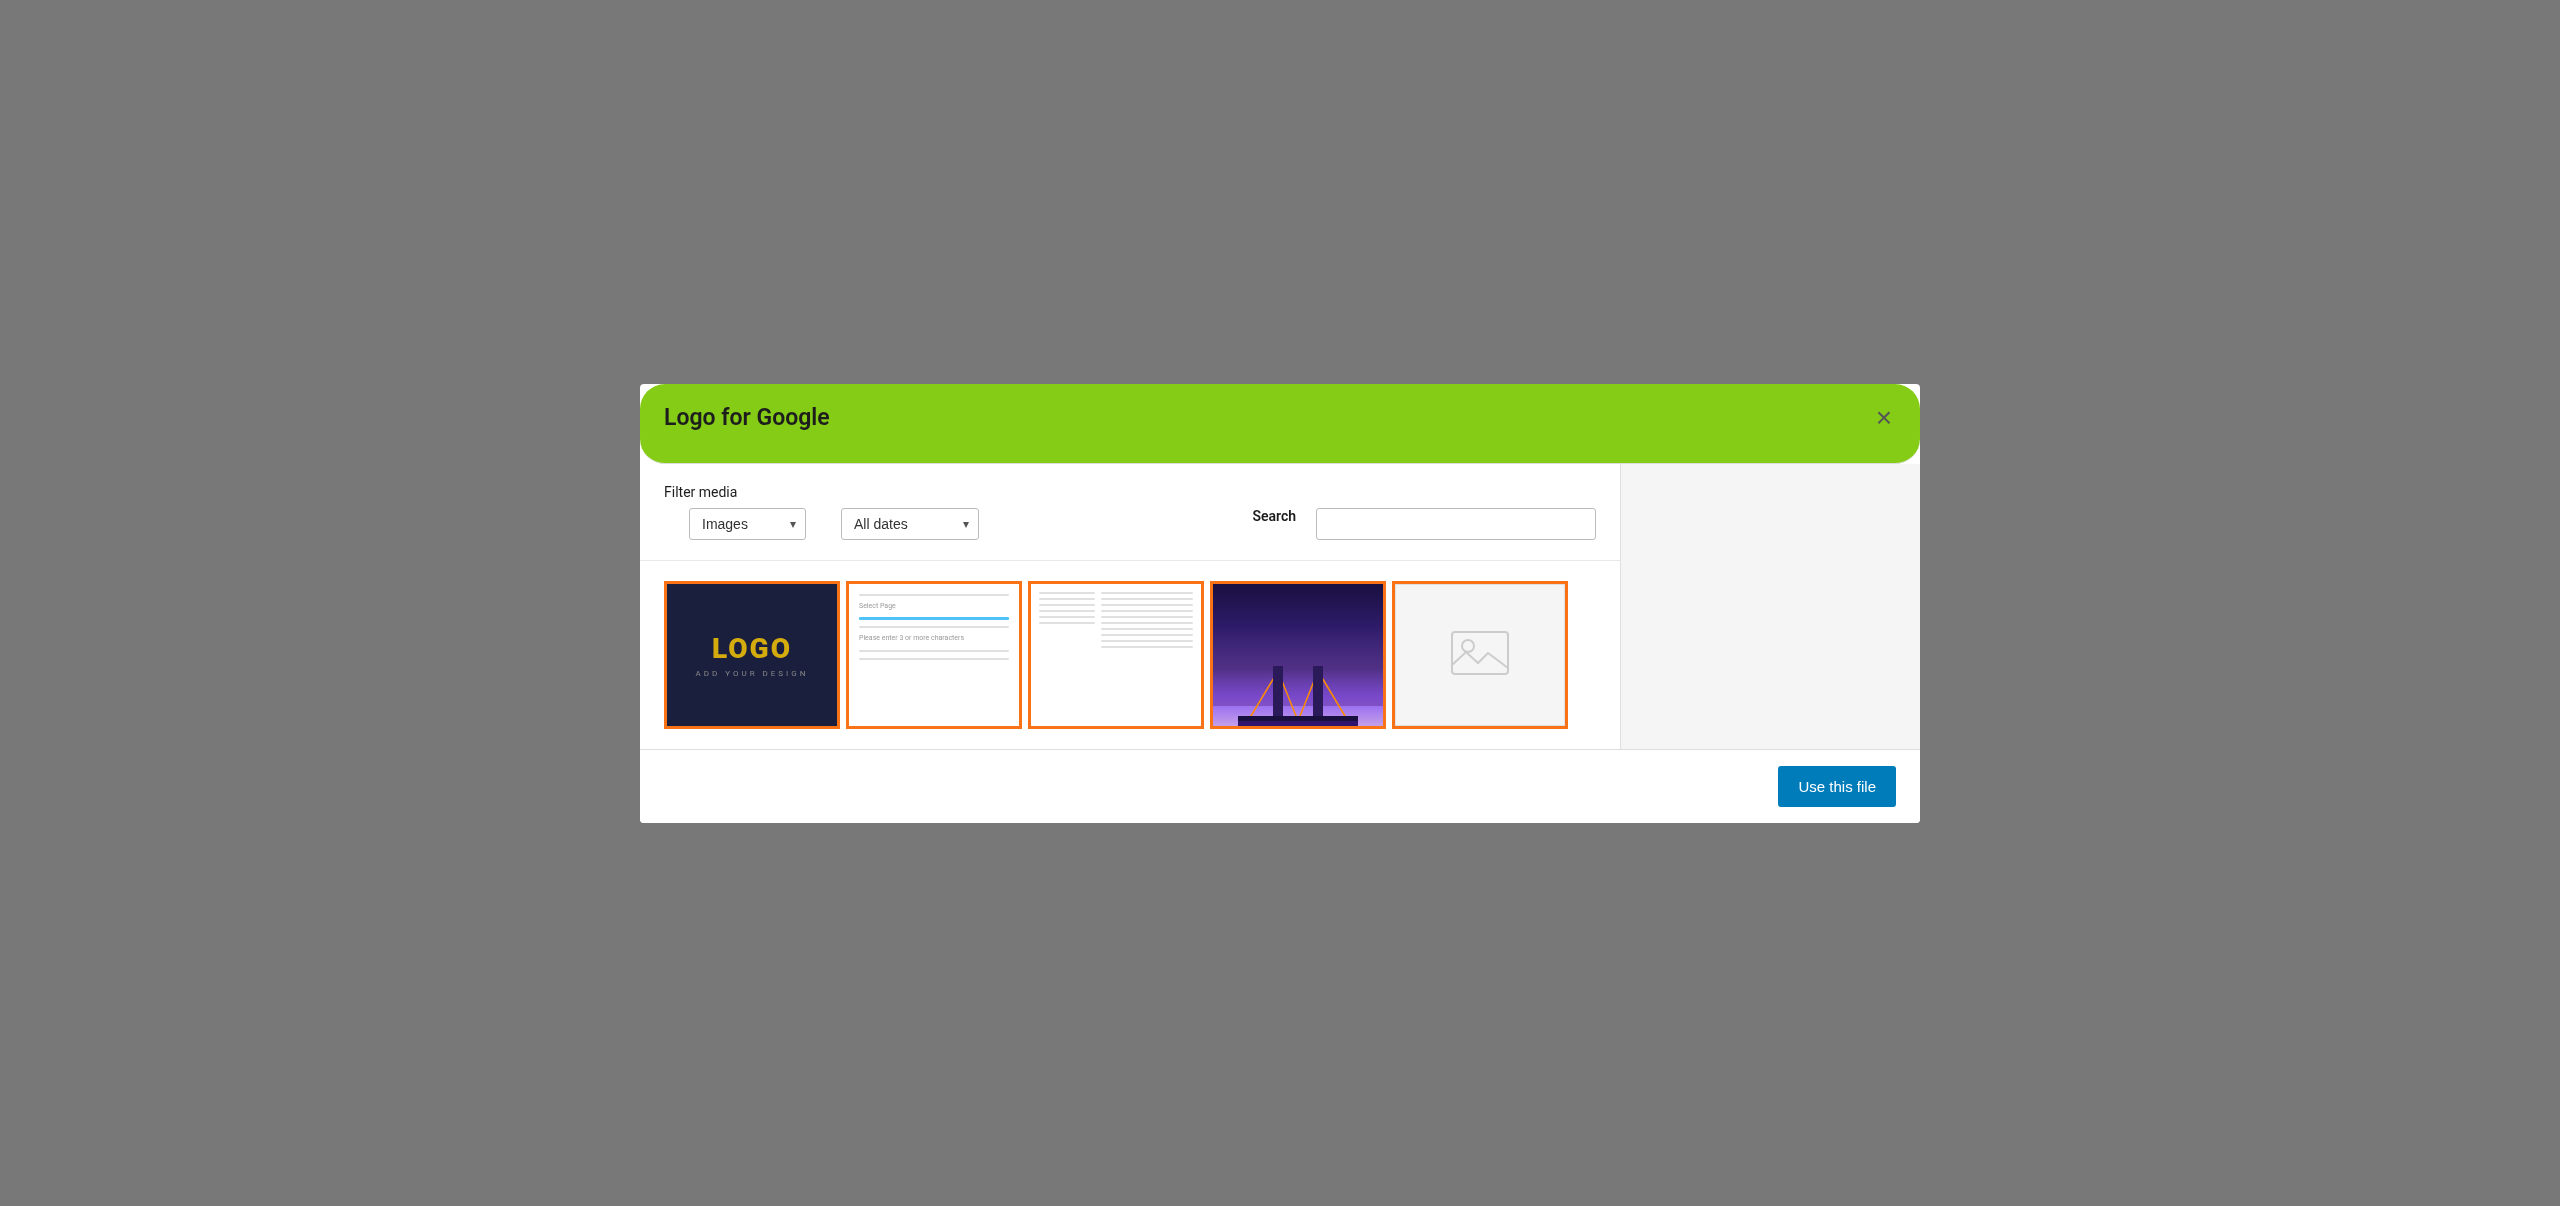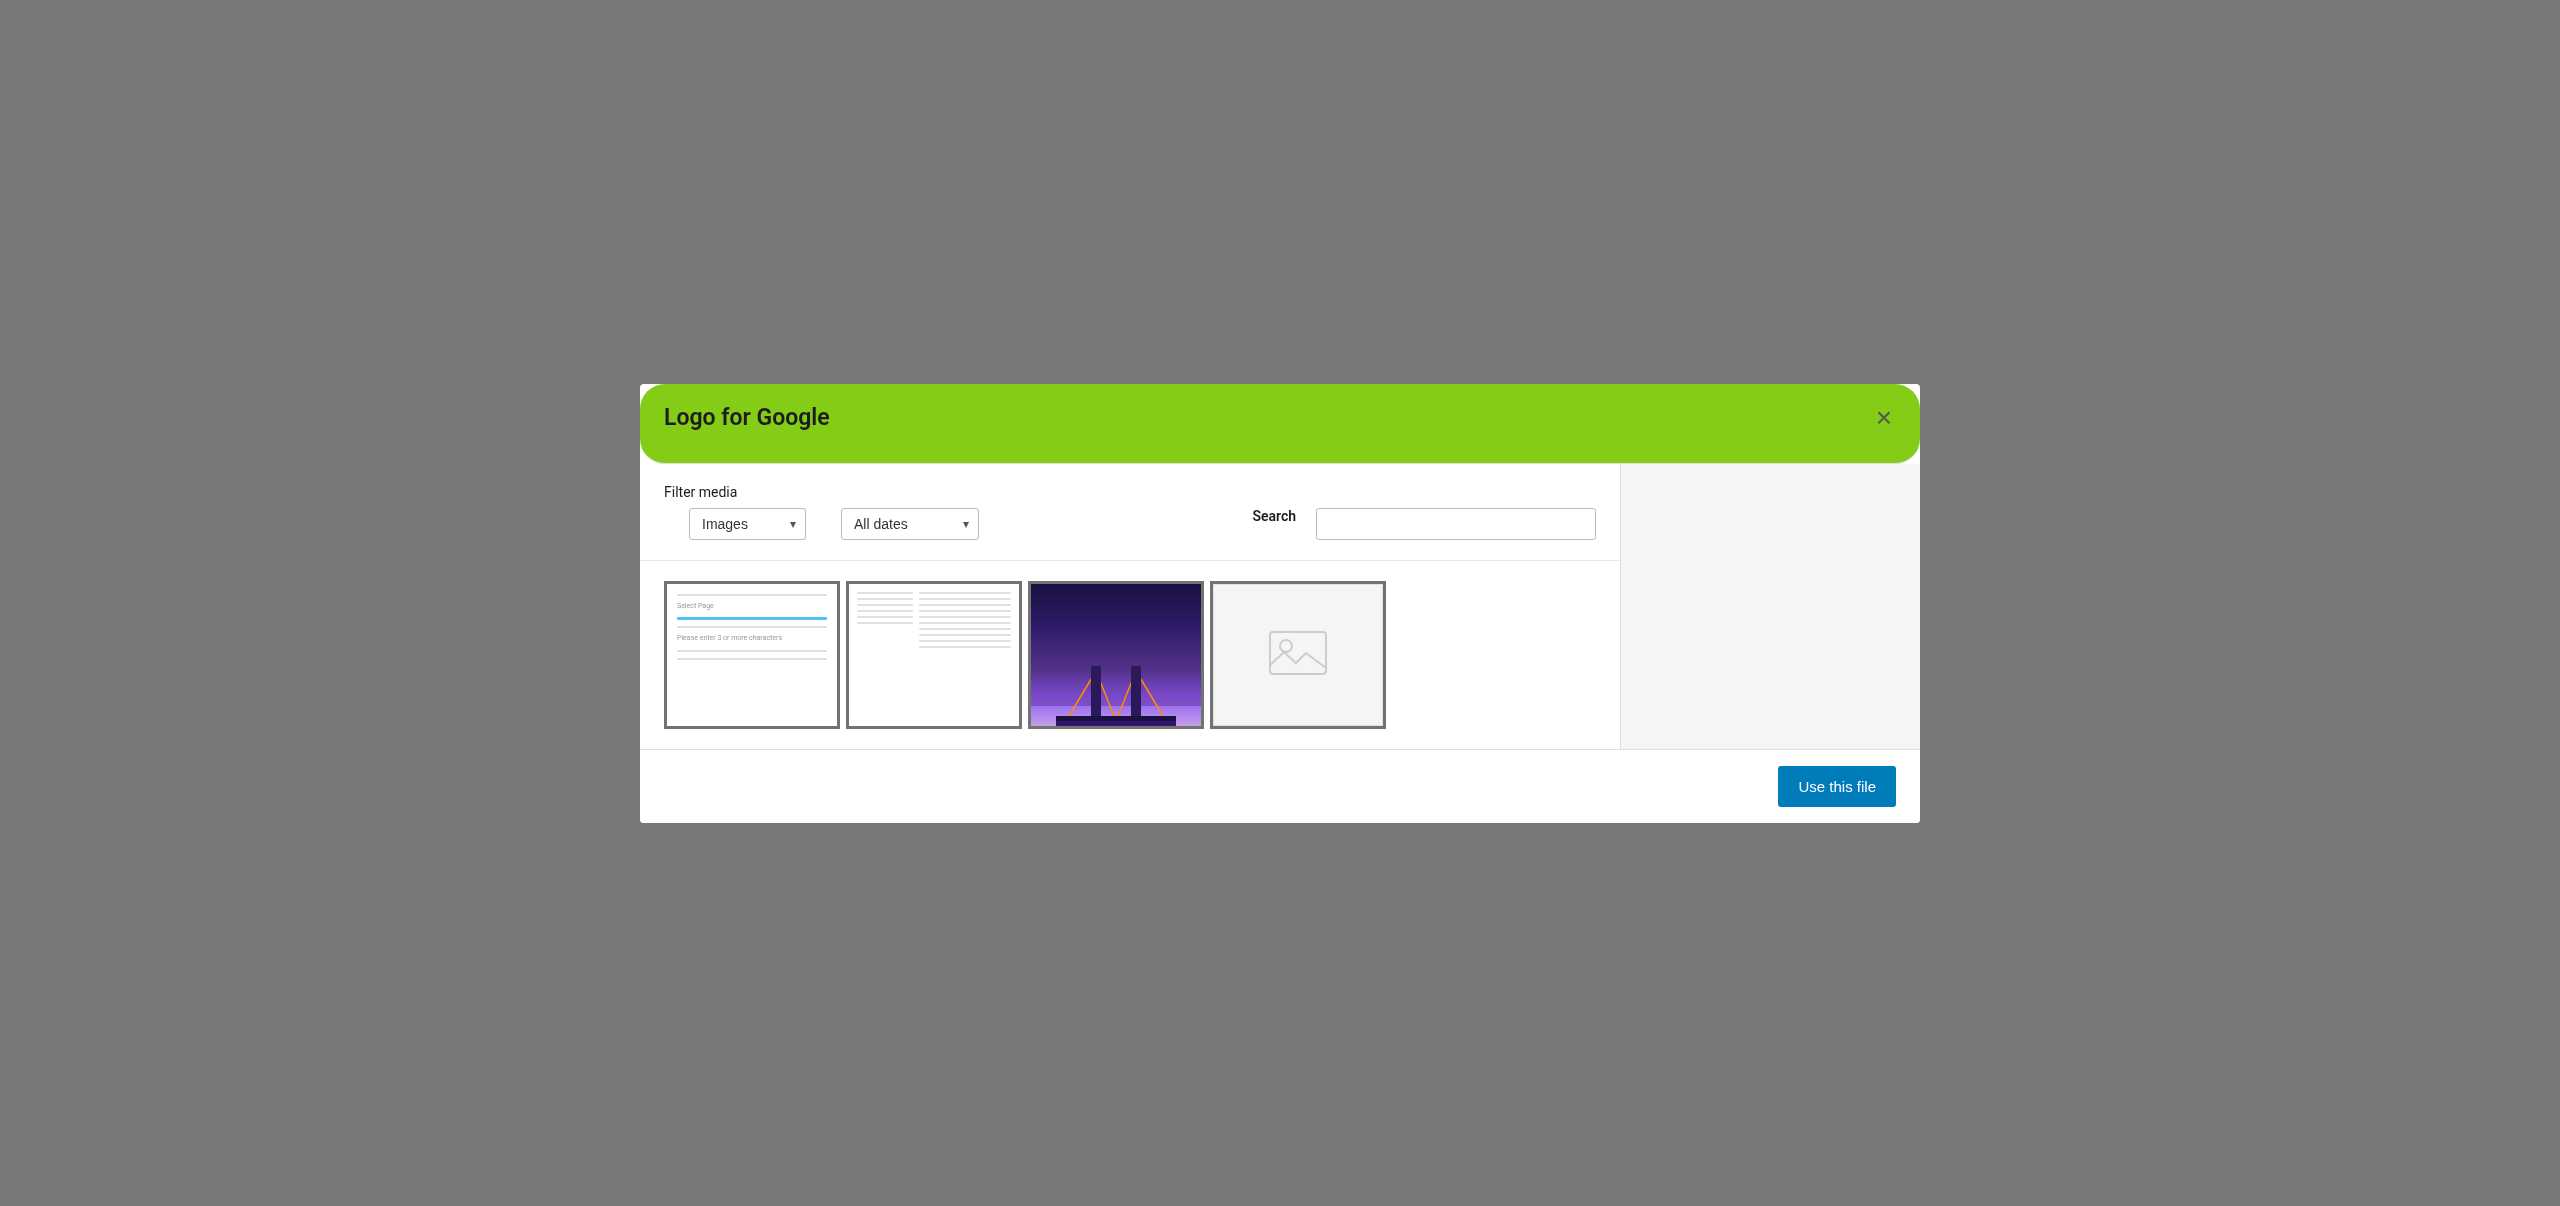--- a/index.html
+++ b/index.html
@@ -190,21 +190,21 @@
       align-content: flex-start;
     }
 
     .media-item {
       width: 176px;
       height: 148px;
       border: 3px solid transparent;
       cursor: pointer;
       position: relative;
       overflow: hidden;
-      background: #737373;
+      background: #f97316;
       flex-shrink: 0;
     }
 
     
     .thumb-logo {
       width: 100%;
       height: 100%;
       background: #1a1f3d;
       display: flex;
       flex-direction: column;
@@ -412,20 +412,26 @@
             </div>
           </div>
           <div class="filter-right">
             <span class="search-label">Search</span>
             <input type="text" class="search-input" style="">
           </div>
         </div>
 
         <div class="media-grid">
 
+          <div class="media-item">
+            <div class="thumb-logo">
+              <div class="logo-text">LOGO</div>
+              <div class="logo-sub">ADD YOUR DESIGN</div>
+            </div>
+          </div>
 
           <div class="media-item">
             <div class="thumb-screenshot">
               <div class="line"></div>
               <div class="text-block">Select Page</div>
               <div class="line blue"></div>
               <div class="line"></div>
               <div class="text-block">Please enter 3 or more characters</div>
               <div class="line"></div>
               <div class="line"></div>

